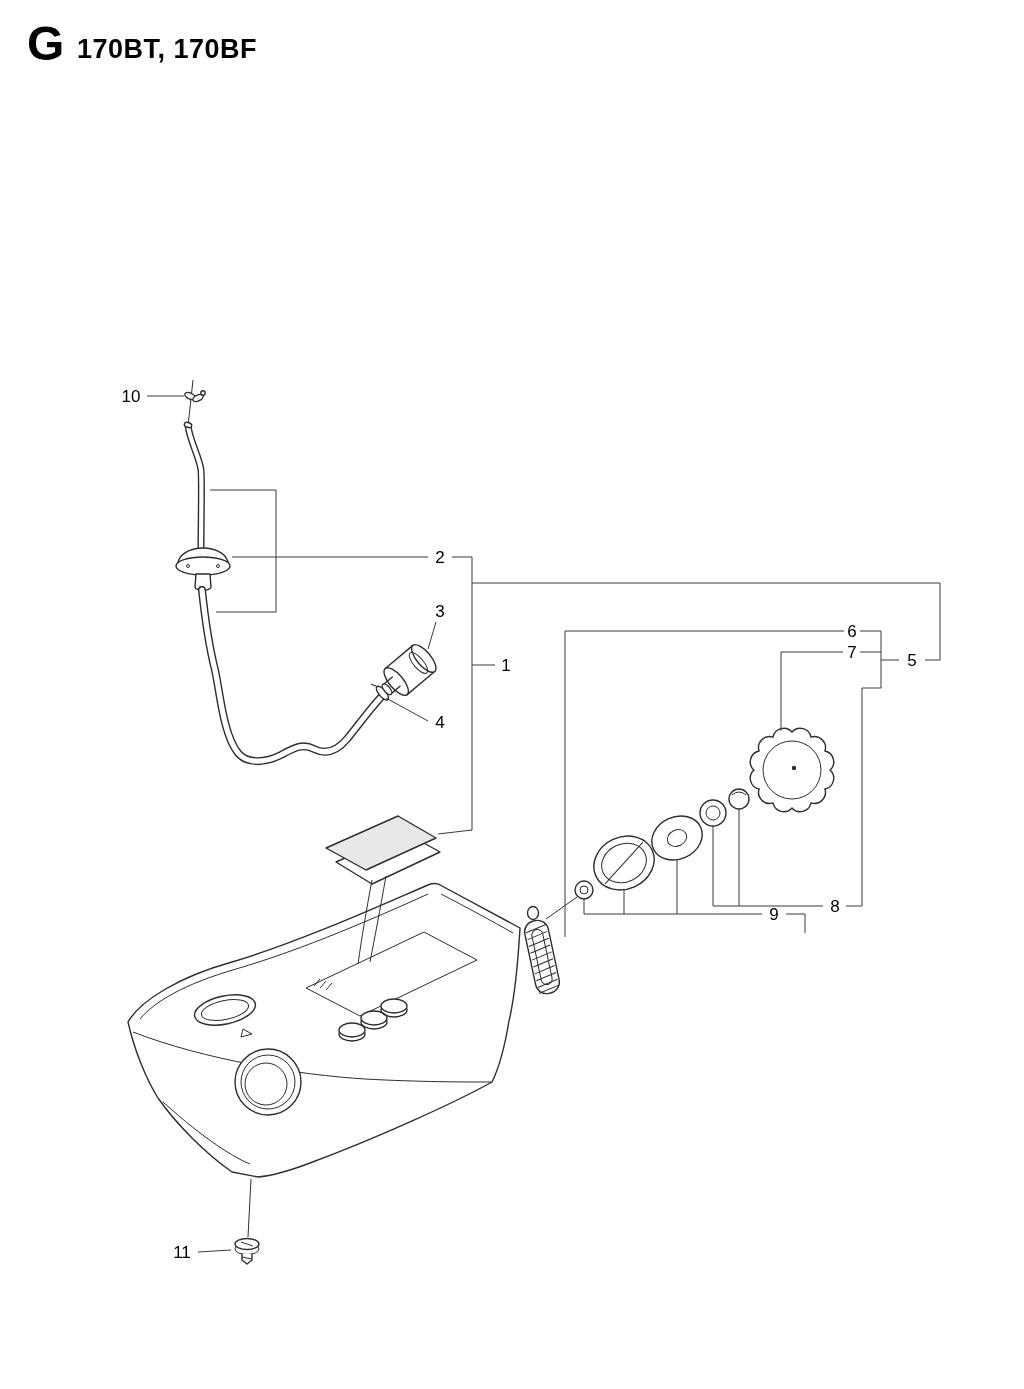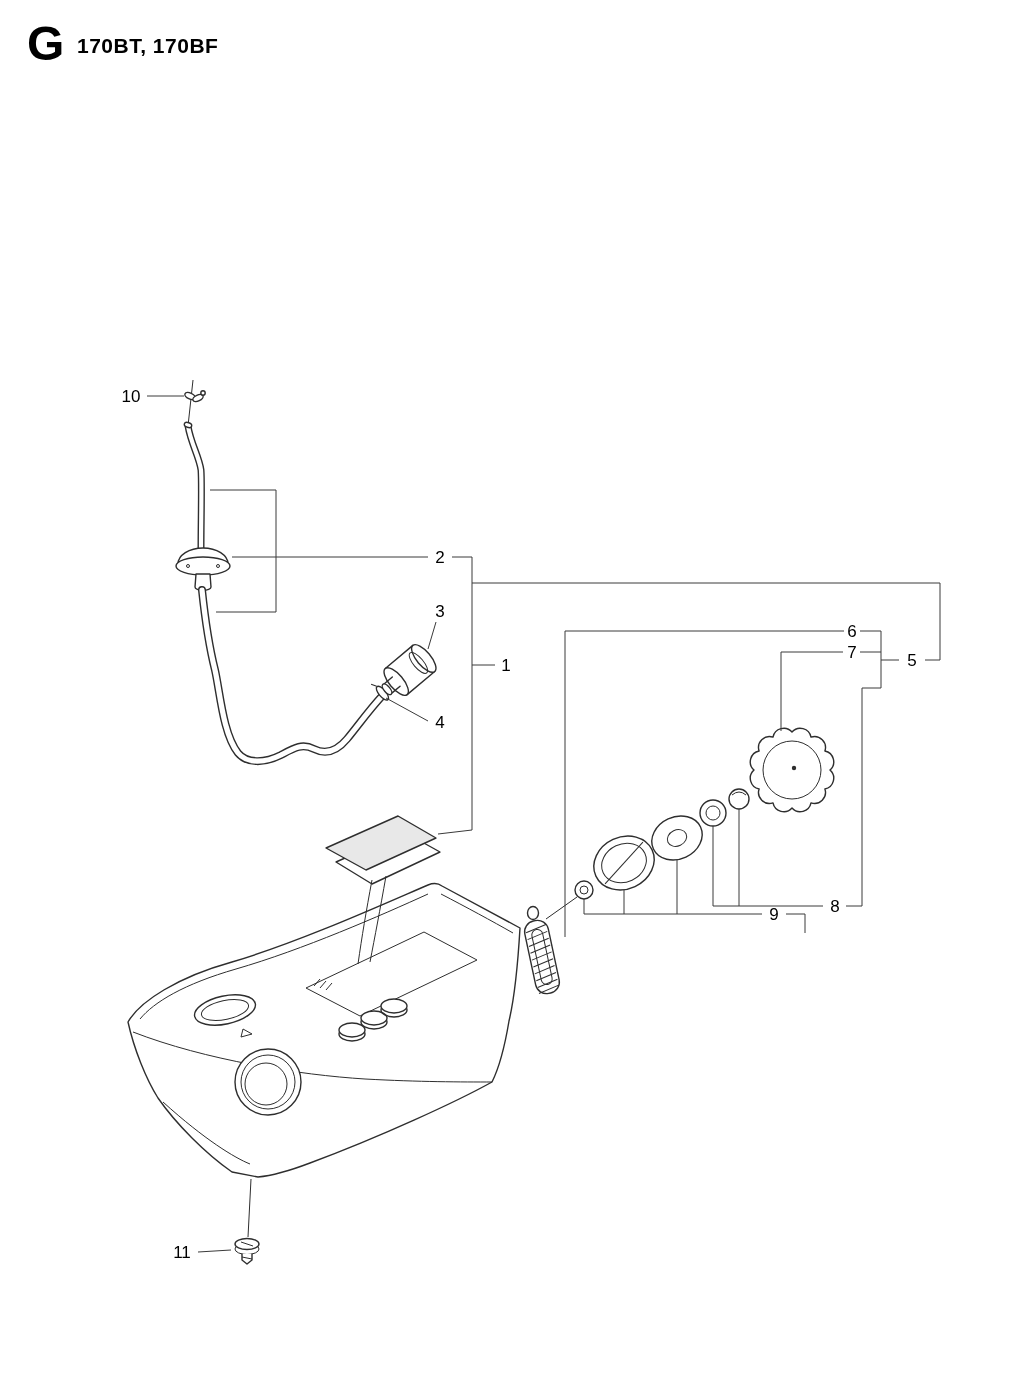--- a/index.html
+++ b/index.html
@@ -1,20 +1,20 @@
 <!DOCTYPE html>
 <html><head>
 <meta charset="utf-8">
 <style>
   html,body{margin:0;padding:0;background:#fff}
   body{width:1024px;height:1389px;position:relative;font-family:"Liberation Sans",sans-serif;overflow:hidden}
   .page{position:absolute;inset:0;background:#fff}
   .hdr{position:absolute;top:0;left:0;width:100%;height:90px}
   .section-letter{position:absolute;left:27px;top:20px;font-size:48px;font-weight:bold;color:#000;line-height:1}
-  .models{position:absolute;left:77px;top:34px;font-size:21px;font-weight:bold;color:#000;letter-spacing:.5px}
+  .models{position:absolute;left:77px;top:34px;font-size:27px;font-weight:bold;color:#000;letter-spacing:.5px}
   svg.diagram{position:absolute;left:0;top:0}
   .ln{stroke:#3a3a3a;stroke-width:1;fill:none}
   .dr{stroke:#2e2e2e;stroke-width:1.4;fill:none;stroke-linecap:round;stroke-linejoin:round}
   .drf{stroke:#2e2e2e;stroke-width:1.4;fill:#fff;stroke-linecap:round;stroke-linejoin:round}
   .drg{stroke:#2e2e2e;stroke-width:1.4;fill:#e8e8e8;stroke-linejoin:round}
   .thin{stroke:#2e2e2e;stroke-width:1;fill:none}
   .tube-o{stroke:#2e2e2e;stroke-width:7;fill:none;stroke-linecap:round}
   .tube-i{stroke:#fff;stroke-width:4.2;fill:none;stroke-linecap:round}
   .hose-o{stroke:#2e2e2e;stroke-width:8;fill:none;stroke-linecap:round}
   .hose-i{stroke:#fff;stroke-width:5.2;fill:none;stroke-linecap:round}

